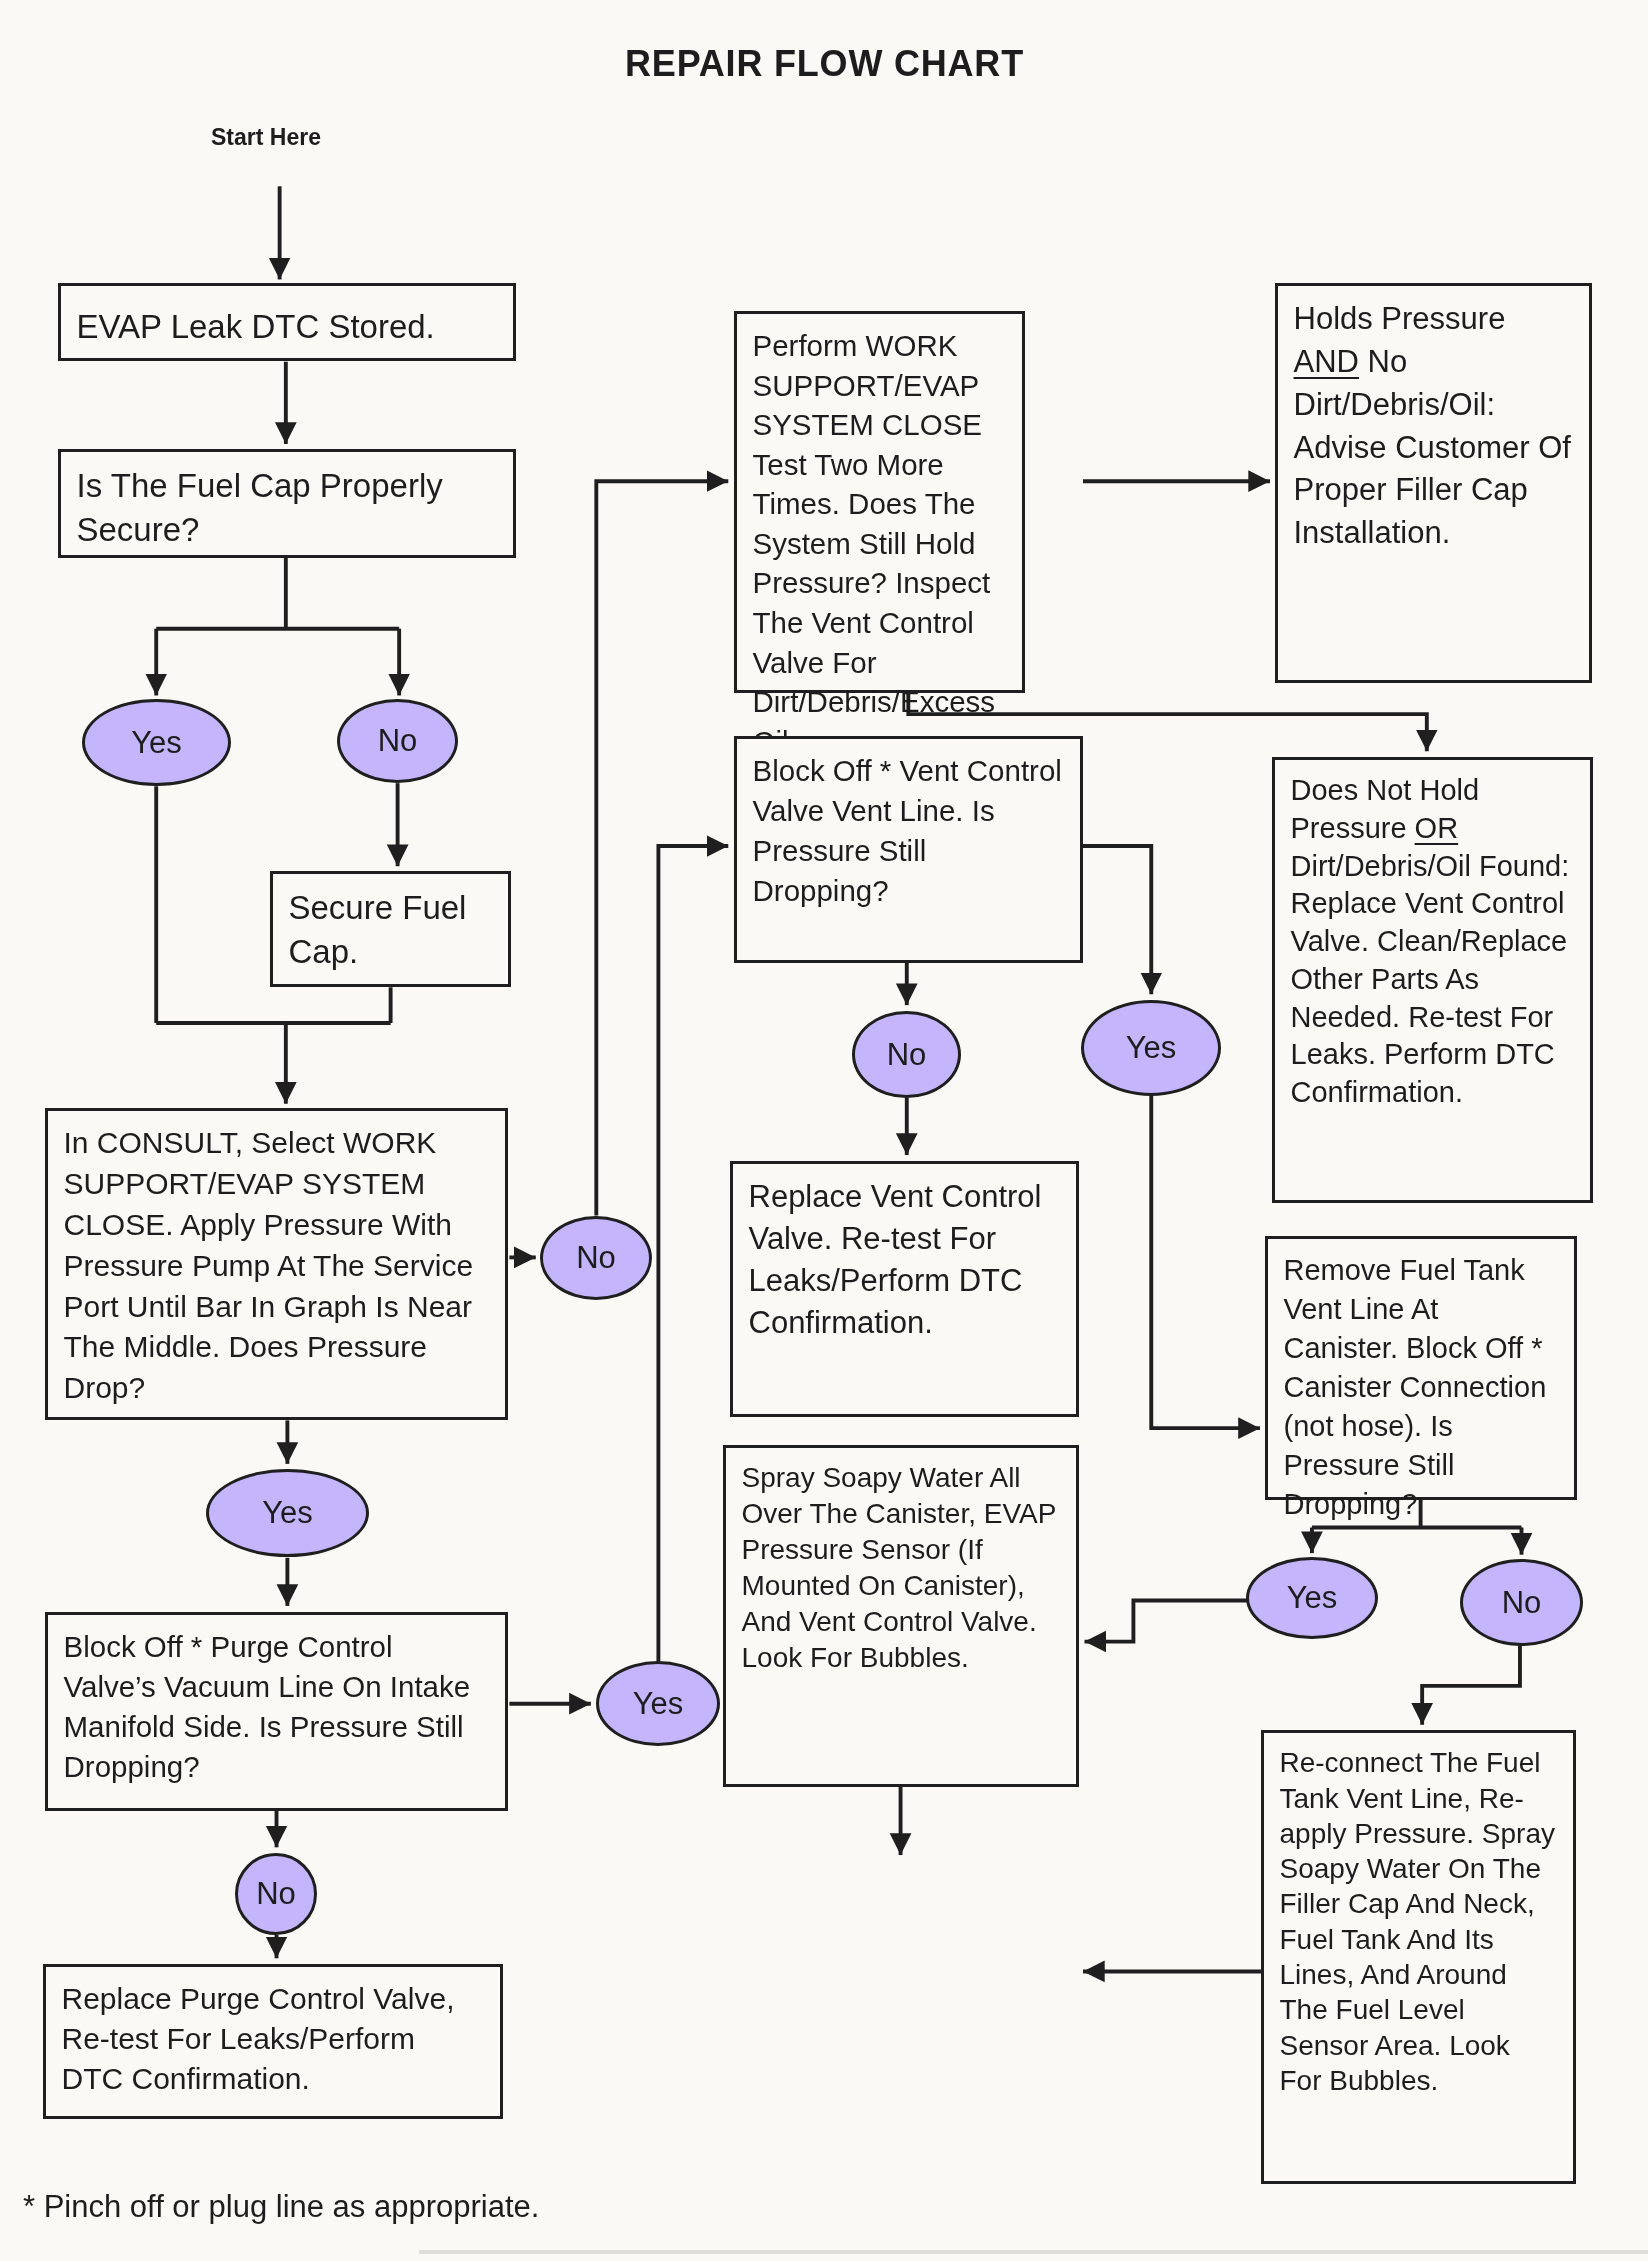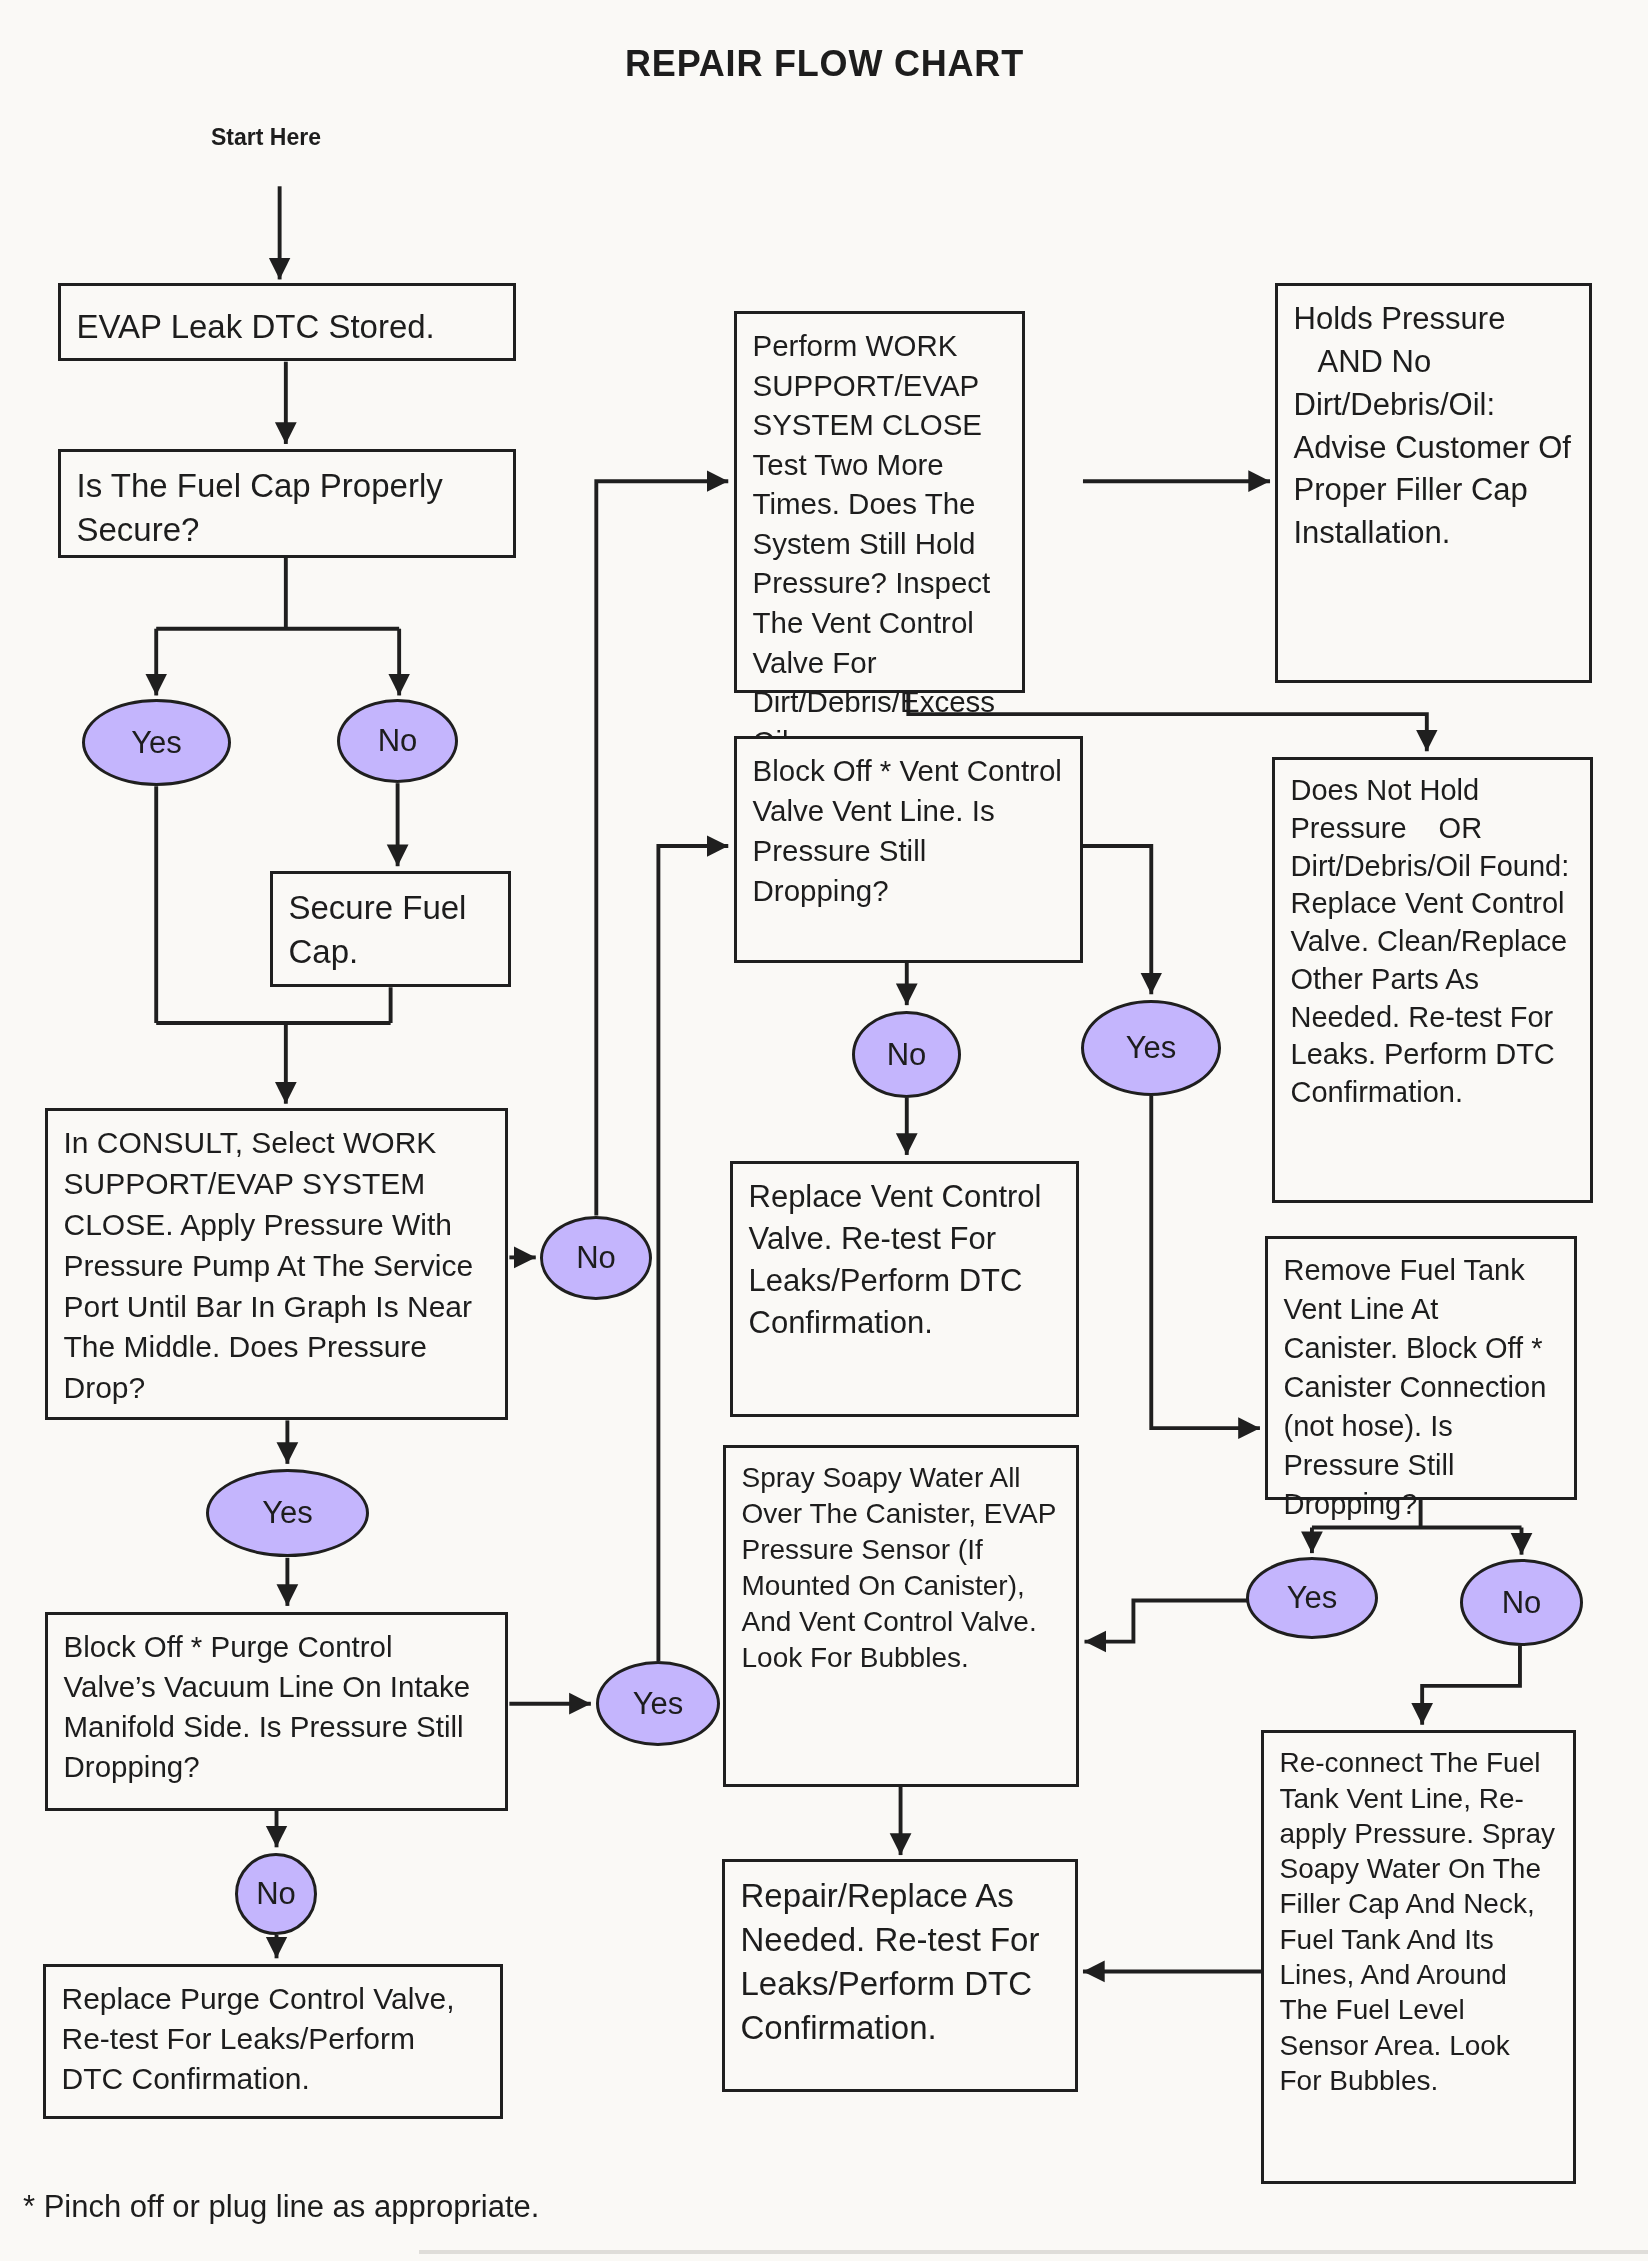--- a/index.html
+++ b/index.html
@@ -24,21 +24,21 @@
     padding:12.4px 15.5px; font-size:31px; line-height:1.33;
     text-align:left;
   }
   .oval {
     position:absolute; box-sizing:border-box;
     border:3.9px solid #1f1f1f; border-radius:50%; background:#c4b5fd;
     display:flex; align-items:center; justify-content:center;
     font-size:31px;
   }
   .footnote { position:absolute; left:23px; top:2189px; font-size:31px; }
-  .u { text-underline-offset:4.7px; text-decoration-thickness:2.3px;margin-left:24px; }
+  .u { text-decoration:underline; text-underline-offset:4.7px; text-decoration-thickness:2.3px; }
   .artifact { position:absolute; left:419px; top:2250px; width:1230px; height:3.9px;
               background:#c8c6c1; opacity:.55; }
 </style>
 </head>
 <body>
 
 <div class="canvas">
 
   <svg class="wires" width="1649" height="2261" viewBox="0 0 2124 2913">
     <defs>
@@ -145,23 +145,20 @@
   </div>
 
   <div class="box" style="left:730px;top:1161px;width:349px;height:256px;font-size:31px;line-height:1.35;">
     <span>Replace Vent Control Valve. Re-test For Leaks/Perform DTC Confirmation.</span>
   </div>
 
   <div class="box" style="left:723px;top:1445px;width:356px;height:342px;font-size:28px;line-height:1.28;">
     <span>Spray Soapy Water All Over The Canister, EVAP Pressure Sensor (If Mounted On Canister), And Vent Control Valve. Look For Bubbles.</span>
   </div>
 
-  <div class="box" style="left:722px;top:1859px;width:356px;height:233px;font-size:33px;line-height:1.33;">
-    <span>Repair/Replace As Needed. Re-test For Leaks/Perform DTC Confirmation.</span>
-  </div>
 
   <div class="box" style="left:1275px;top:283px;width:317px;height:400px;font-size:31px;line-height:1.38;">
     <span>Holds Pressure</span>
     <span class="u">AND</span>
     <span>No Dirt/Debris/Oil: Advise Customer Of Proper Filler Cap Installation.</span>
   </div>
 
   <div class="box" style="left:1272px;top:757px;width:321px;height:446px;font-size:29px;line-height:1.3;">
     <span>Does Not Hold Pressure</span>
     <span class="u">OR</span>

